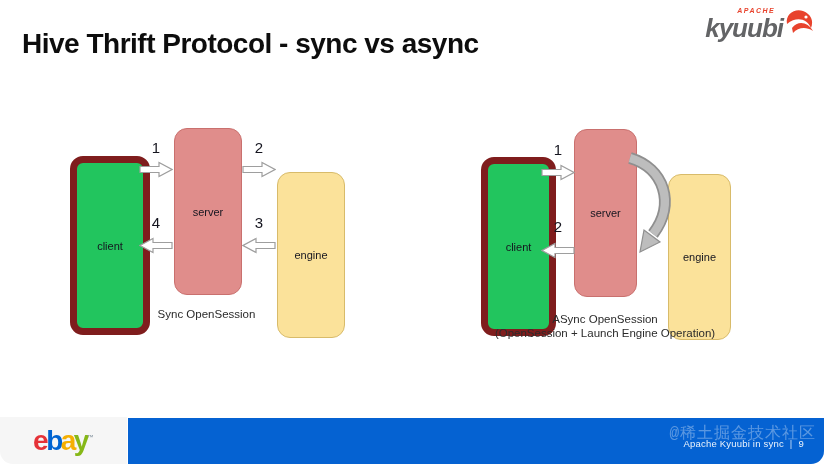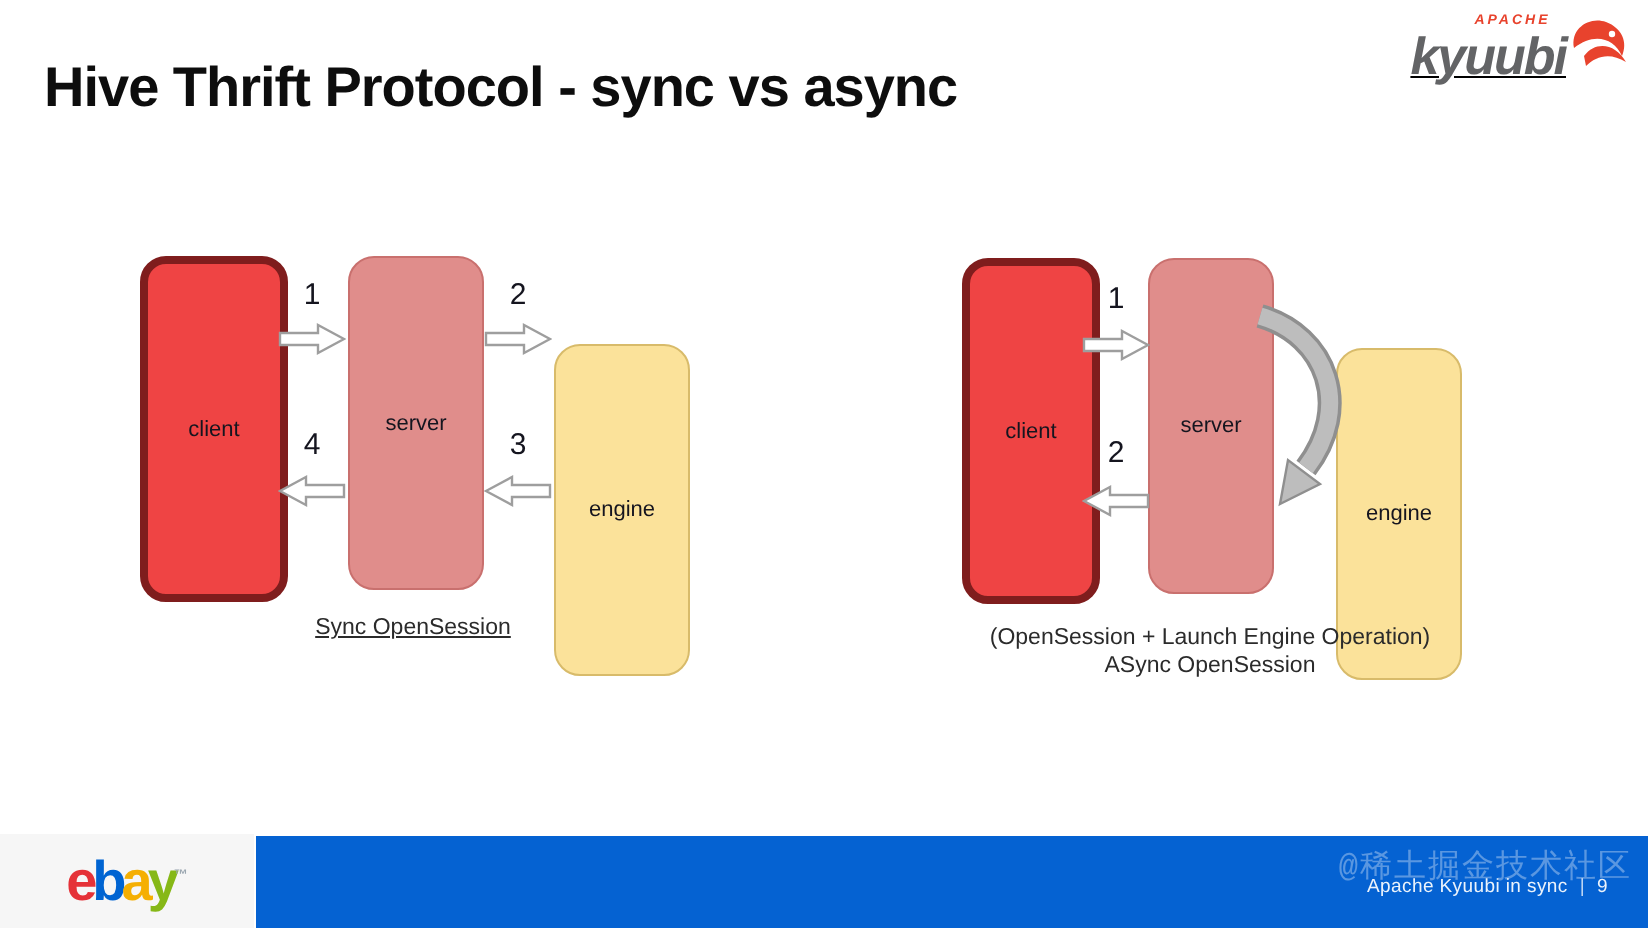--- a/index.html
+++ b/index.html
@@ -1,41 +1,42 @@
 <!DOCTYPE html>
 <html><head>
 <meta charset="utf-8">
 <style>
   html,body{margin:0;padding:0;background:#ffffff;}
   .slide{
     position:relative;width:824px;height:464px;background:#ffffff;overflow:hidden;
     font-family:"Liberation Sans",sans-serif;
+    border-radius:13px;
   }
   
   .title{
     position:absolute;left:22px;top:28px;
     font-size:28px;font-weight:700;color:#0d0d0d;letter-spacing:-0.5px;
   }
   
   .kyuubi{position:absolute;right:8px;top:5px;display:flex;align-items:flex-start;}
-  .kyuubi-text{position:relative;padding-top:8px;text-decoration:underline;}
+  .kyuubi-text{position:relative;padding-top:8px;}
   .kyuubi-apache{
     position:absolute;top:2px;left:32px;
     font-size:7px;font-weight:700;color:#e8432d;letter-spacing:1.5px;font-style:italic;
   }
   .kyuubi-name{
     font-size:26px;font-weight:800;font-style:italic;color:#636466;letter-spacing:-1px;
   }
   .kyuubi-icon{width:32px;height:30px;margin-left:1px;margin-top:2px;}
   
   .node{
     position:absolute;border-radius:13px;display:flex;align-items:center;justify-content:center;
     font-size:11px;color:#15151f;
   }
-  .node-client{background:#ef4444;border:4px solid #7f1d1d;}
+  .node-client{background:#22c55e;border:7px solid #7f1d1d;margin-top:28px;}
   .node-server{background:#e08d8b;border:1px solid #c9706e;}
   .node-engine{background:#fbe29a;border:1px solid #d8bb6a;margin-top:44px;}
   .arrow{position:absolute;width:34px;height:17px;}
   .num{
     position:absolute;width:34px;text-align:center;
     font-size:15px;color:#15151f;
   }
   .caption{
     position:absolute;text-align:center;font-size:11.5px;color:#2b2b2b;line-height:14px;
   }
@@ -107,21 +108,21 @@
   <span class="num" style="left:139px;top:214px;">4</span>
   <svg class="arrow" style="left:139px;top:237px;" viewBox="0 0 34 17">
     <polygon points="33,5.5 14,5.5 14,1.5 1,8.5 14,15.5 14,11.5 33,11.5" fill="#ffffff" stroke="#9e9e9e" stroke-width="1.2"></polygon>
   </svg>
 
   <span class="num" style="left:242px;top:214px;">3</span>
   <svg class="arrow" style="left:242px;top:237px;" viewBox="0 0 34 17">
     <polygon points="33,5.5 14,5.5 14,1.5 1,8.5 14,15.5 14,11.5 33,11.5" fill="#ffffff" stroke="#9e9e9e" stroke-width="1.2"></polygon>
   </svg>
 
-  <div class="caption" style="left:70px;top:307px;width:273px;text-decoration:underline;">Sync OpenSession</div>
+  <div class="caption" style="left:70px;top:307px;width:273px;">Sync OpenSession</div>
 
   <div class="node node-client" style="left:481px;top:129px;width:61px;height:165px;">
     <span>client</span>
   </div>
   <div class="node node-server" style="left:574px;top:129px;width:61px;height:166px;">
     <span>server</span>
   </div>
   <div class="node node-engine" style="left:668px;top:130px;width:61px;height:164px;">
     <span>engine</span>
   </div>
@@ -136,22 +137,22 @@
     <polygon points="33,5.5 14,5.5 14,1.5 1,8.5 14,15.5 14,11.5 33,11.5" fill="#ffffff" stroke="#9e9e9e" stroke-width="1.2"></polygon>
   </svg>
 
   <svg class="curve-arrow" viewBox="0 0 52 108">
     <path d="M 6 6 C 40 16, 52 52, 29 82" fill="none" stroke="#8f8f8f" stroke-width="12"></path>
     <path d="M 6 6 C 40 16, 52 52, 29 82" fill="none" stroke="#bdbdbd" stroke-width="8.5"></path>
     <polygon points="16,100 36,90 20,78" fill="#bdbdbd" stroke="#8f8f8f" stroke-width="1.2"></polygon>
   </svg>
 
   <div class="caption" style="left:420px;top:312px;width:370px;">
+    <div>ASync OpenSession</div>
     <div>(OpenSession + Launch Engine Operation)</div>
-    <div>ASync OpenSession</div>
   </div>
 
   <div class="footer-gray">
     <div class="ebay"><span class="e">e</span><span class="b">b</span><span class="a">a</span><span class="y">y</span><span class="tm">™</span></div>
   </div>
   <div class="footer-blue"></div>
   <div class="footer-text">
     <span>Apache Kyuubi in sync</span><span class="sep">|</span><span>9</span>
   </div>
   <div class="watermark">@稀土掘金技术社区</div>

